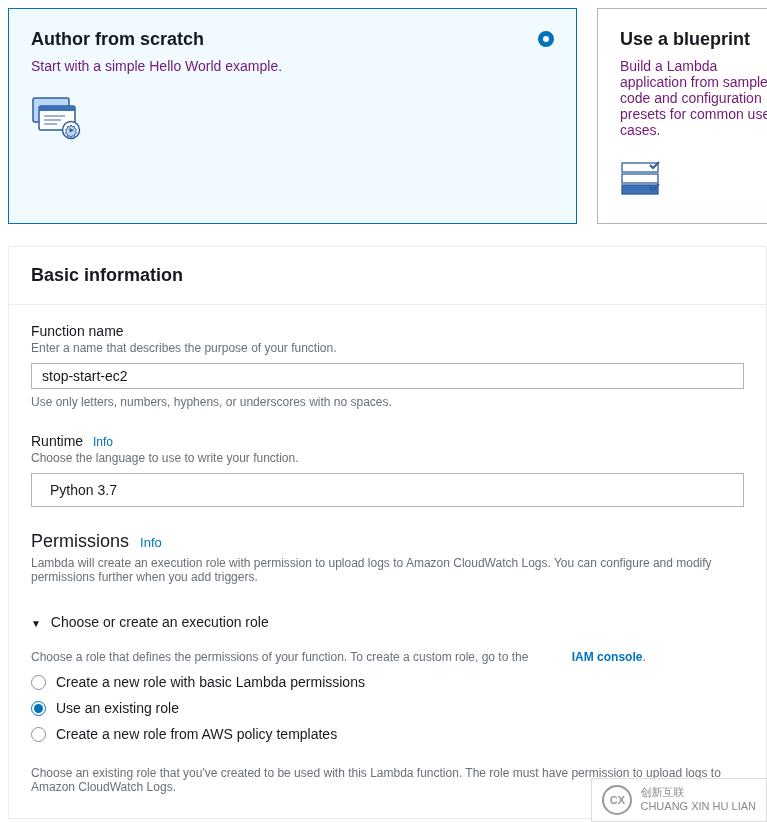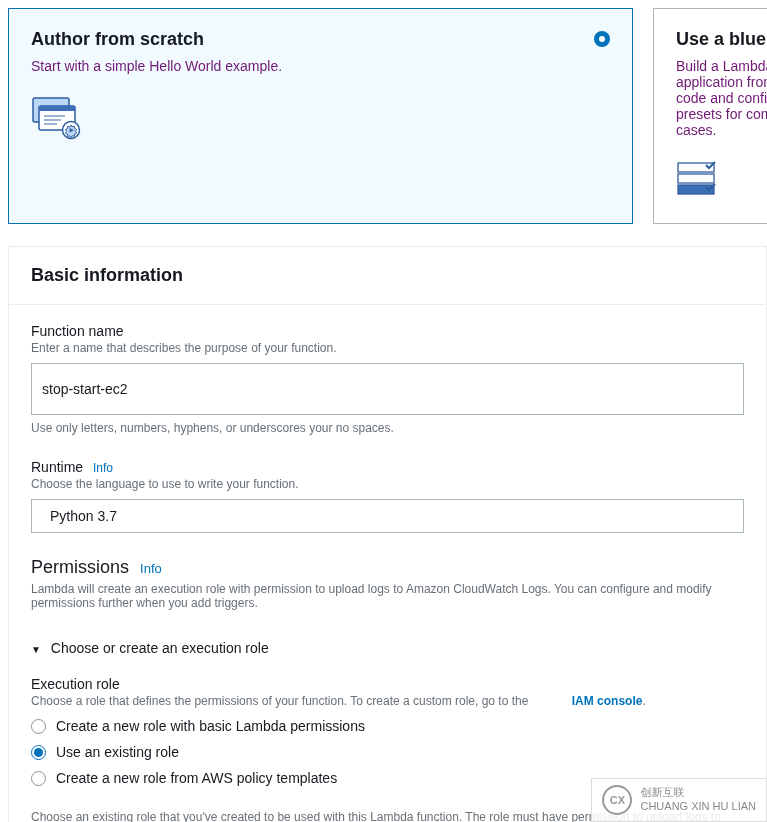--- a/index.html
+++ b/index.html
@@ -1,32 +1,32 @@
 <!DOCTYPE html>
 <html><head>
 <meta charset="utf-8">
 <style>
 * { box-sizing: border-box; margin: 0; padding: 0; }
 body { font-family: "Amazon Ember", "Helvetica Neue", Arial, sans-serif; background: #fff; color: #16191f; font-size: 14px; width: 767px; }
 .cards { display: flex; gap: 20px; padding: 8px 0 0 8px; }
 .card { border: 1px solid #aab7b8; padding: 20px 22px; position: relative; flex-shrink: 0; }
-.card.selected { border: 1px solid #0073bb; background: #f1faff; width: 625px; }
+.card.selected { border: 1px solid #0073bb; background: #f1faff; width: 569px; }
 .card.other { width: 200px; }
 .card h2 { font-size: 18px; font-weight: 700; margin-bottom: 8px; }
 .card p { font-size: 14px; color: #701a75; }
 .radio-ind { position: absolute; top: 22px; right: 22px; width: 16px; height: 16px; border-radius: 50%; border: 5px solid #0073bb; background: #fff; }
 .card .illus { margin-top: 22px; }
 .panel { border: 1px solid #eaeded; margin: 22px 0 0 8px; }
 .panel-head { padding: 18px 22px; border-bottom: 1px solid #eaeded; }
 .panel-head h2 { font-size: 18px; font-weight: 700; }
 .panel-body { padding: 18px 22px 24px; }
 .field { margin-bottom: 24px; }
 .label { font-size: 14px; font-weight: 400; color: #16191f; }
 .hint { font-size: 12px; color: #687078; margin-top: 2px; }
-.txt-input { width: 100%; border: 1px solid #aab7b8; padding: 17px 10px; font-size: 14px; margin-top: 8px; color: #16191f; font-family: inherit; }
+.txt-input { width: 100%; border: 1px solid #aab7b8; padding: 4px 10px; font-size: 14px; margin-top: 8px; color: #16191f; font-family: inherit; }
 .constraint { font-size: 12px; color: #687078; margin-top: 6px; }
 .select-like { display: flex; align-items: center; border: 1px solid #aab7b8; padding: 8px 18px; margin-top: 8px; font-size: 14px; color: #16191f; }
 .info-link { color: #0073bb; font-size: 12px; font-weight: 400; margin-left: 6px; cursor: pointer; }
 .sect-title { font-size: 18px; font-weight: 400; margin-bottom: 4px; }
 .sect-title .info-link { font-size: 13px; }
 .sect-desc { font-size: 12px; color: #687078; }
 .expander { font-weight: 400; font-size: 14px; margin: 30px 0 20px; cursor: pointer; }
 .expander .caret { display: inline-block; margin-right: 6px; font-size: 10px; vertical-align: middle; }
 .radio-row { display: flex; align-items: center; margin: 10px 0; cursor: pointer; }
 .radio-circle { width: 15px; height: 15px; border: 1px solid #879196; border-radius: 50%; margin-right: 10px; position: relative; flex-shrink: 0; }
@@ -78,21 +78,21 @@
 <div class="panel">
   <div class="panel-head">
     <h2>Basic information</h2>
   </div>
   <div class="panel-body">
 
     <div class="field">
       <div class="label">Function name</div>
       <div class="hint">Enter a name that describes the purpose of your function.</div>
       <input class="txt-input" value="stop-start-ec2" style="">
-      <div class="constraint">Use only letters, numbers, hyphens, or underscores your no spaces.</div>
+      <div class="constraint">Use only letters, numbers, hyphens, or underscores with no spaces.</div>
     </div>
 
     <div class="field">
       <div class="label">
         <span>Runtime</span>
         <span class="info-link">Info</span>
       </div>
       <div class="hint">Choose the language to use to write your function.</div>
       <div class="select-like">
         <span>Python 3.7</span>
@@ -106,21 +106,20 @@
       </div>
       <div class="sect-desc">Lambda will create an execution role with permission to upload logs to Amazon CloudWatch Logs. You can configure and modify permissions further when you add triggers.</div>
     </div>
 
     <div class="expander">
       <span class="caret">▼</span>
       <span>Choose or create an execution role</span>
     </div>
 
     <div class="field">
-      <div class="label">Execution role</div>
       <div class="hint">
         <span>Choose a role that defines the permissions of your function. To create a custom role, go to the </span><span class="link">IAM console</span><span>.</span>
       </div>
 
       <div class="radio-row">
         <span class="radio-circle"></span>
         <span>Create a new role with basic Lambda permissions</span>
       </div>
       <div class="radio-row">
         <span class="radio-circle sel"></span>

